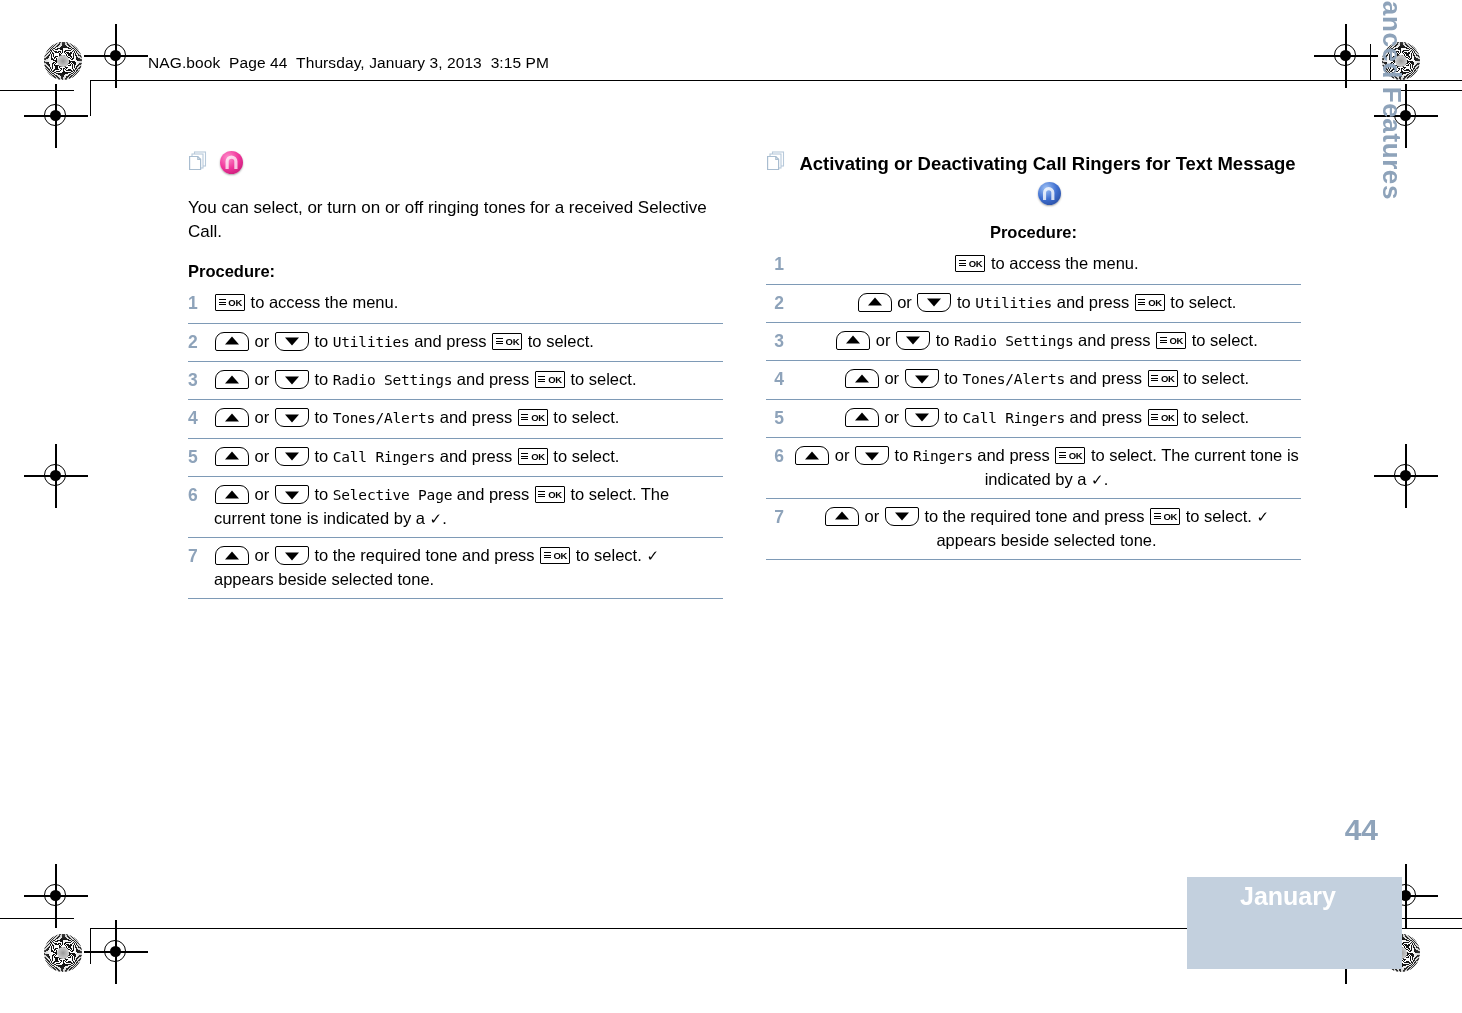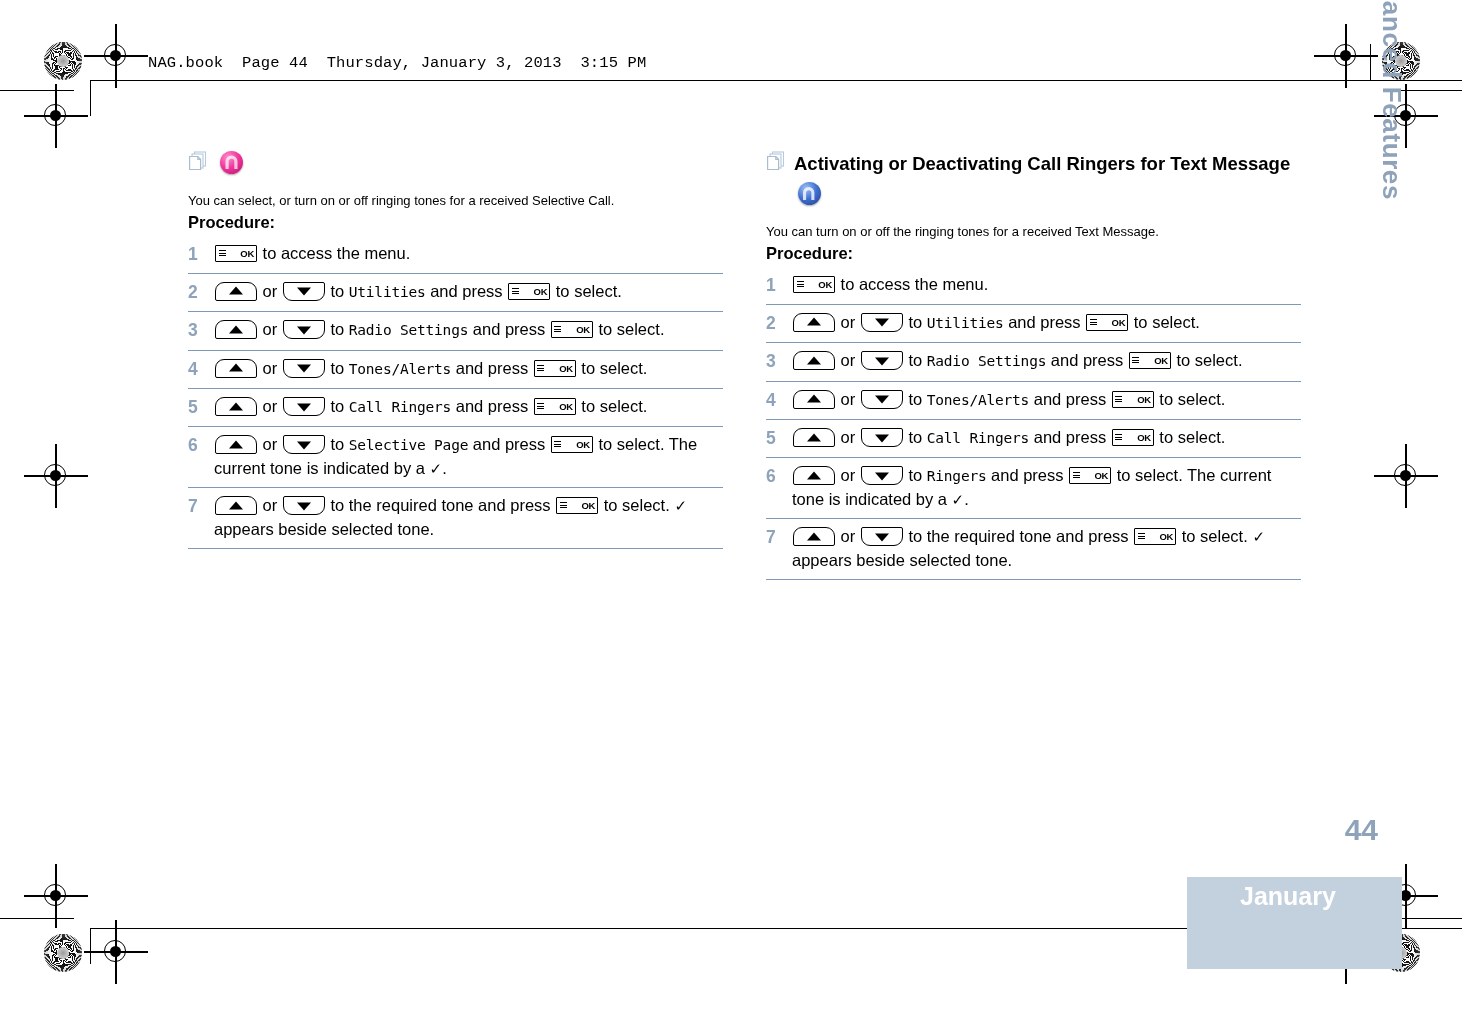--- a/index.html
+++ b/index.html
@@ -64,21 +64,21 @@
   .rule {
     position: absolute;
     background: #000;
   }
 
   
   .doc-header {
     position: absolute;
     left: 148px;
     top: 54px;
-    font-family: Liberation Mono, monospace;
+    font-family: Liberation Sans, sans-serif;
     font-size: 15.5px;
     color: #000;
     white-space: pre;
     letter-spacing: 0.1px;
   }
 
   
   .side-tab {
     position: absolute;
     right: 86px;
@@ -118,43 +118,43 @@
     color: #ffffff;
   }
 
   
   .column {
     position: absolute;
     top: 148px;
     width: 535px;
   }
   .column.left  { left: 188px; }
-  .column.right { left: 766px; }
+  .column.right { left: 766px; text-align: center; }
 
   
   .section-head {
     position: relative;
     padding-left: 28px;
     font-size: 18.5px;
     font-weight: bold;
     color: #000;
     line-height: 1.68;
     margin-bottom: 13px;
   }
   .pages-icon {
     position: absolute;
     left: 0px; top: 3px;
     width: 19px; height: 21px;
   }
 
   .intro {
-    font-size: 13px;
+    font-size: 17px;
     line-height: 1.42;
     color: #000;
-    margin-bottom: 2px;
+    margin-bottom: 18px;
   }
 
   .procedure-label {
     font-size: 16.5px;
     font-weight: bold;
     color: #000;
     margin-bottom: 10px;
   }
 
   
@@ -183,21 +183,20 @@
   .mono {
     font-family: "DejaVu Sans Mono", "Liberation Mono", monospace;
     font-size: 14.5px;
     letter-spacing: -0.2px;
   }
 
   
   .key {
     display: inline-block;
     vertical-align: -3px;
-    padding-left: 40px;
   }
   .key-ok {
     width: 30px;
     height: 17px;
     border: 1.4px solid #000;
     border-radius: 1px;
     position: relative;
     box-sizing: border-box;
     background: #fff;
     margin: 0 1px;
@@ -407,21 +406,20 @@
   </div>
 <div class="column right" id="col-1">
     <div class="section-head"><svg class="pages-icon" viewBox="0 0 19 21" width="19" height="21">
         <rect x="6.5" y="1" width="11" height="14" fill="#ffffff" stroke="#b7c9da" stroke-width="1.1"></rect>
         <rect x="4" y="3" width="11" height="14" fill="#ffffff" stroke="#b7c9da" stroke-width="1.1"></rect>
         <path d="M1.6 5.5 h8.2 l2.8 2.8 v10.2 h-11 z" fill="#ffffff" stroke="#a9bdd0" stroke-width="1.2"></path>
         <path d="M9.8 5.5 v2.8 h2.8" fill="none" stroke="#a9bdd0" stroke-width="1.2"></path>
       </svg><span>Activating or Deactivating Call Ringers for Text Message </span><span class="feature-icon blue"><svg width="23" height="23" viewBox="0 0 23 23">
           <path d="M5 18 V10.8 a5.7 5.7 0 0 1 11.4 0 V18 h-3.1 V10.8 a2.6 2.6 0 0 0 -5.2 0 V18 z" fill="rgba(255,255,255,0.78)"></path>
         </svg></span></div>
-    <p class="intro">You can turn on or off the ringing tones for a received Text Message.</p>
     <div class="procedure-label">Procedure:</div>
     <div class="steps">
       <div class="step">
         <div class="step-num">1</div>
         <div class="step-body"><span class="key key-ok"><span class="menu-glyph"></span><span class="ok-text">OK</span></span> to access the menu.</div>
       </div>
       <div class="step">
         <div class="step-num">2</div>
         <div class="step-body"><span class="key key-up"><span class="tri"></span></span> or <span class="key key-down"><span class="tri"></span></span> to <span class="mono">Utilities</span> and press <span class="key key-ok"><span class="menu-glyph"></span><span class="ok-text">OK</span></span> to select.</div>
       </div>

